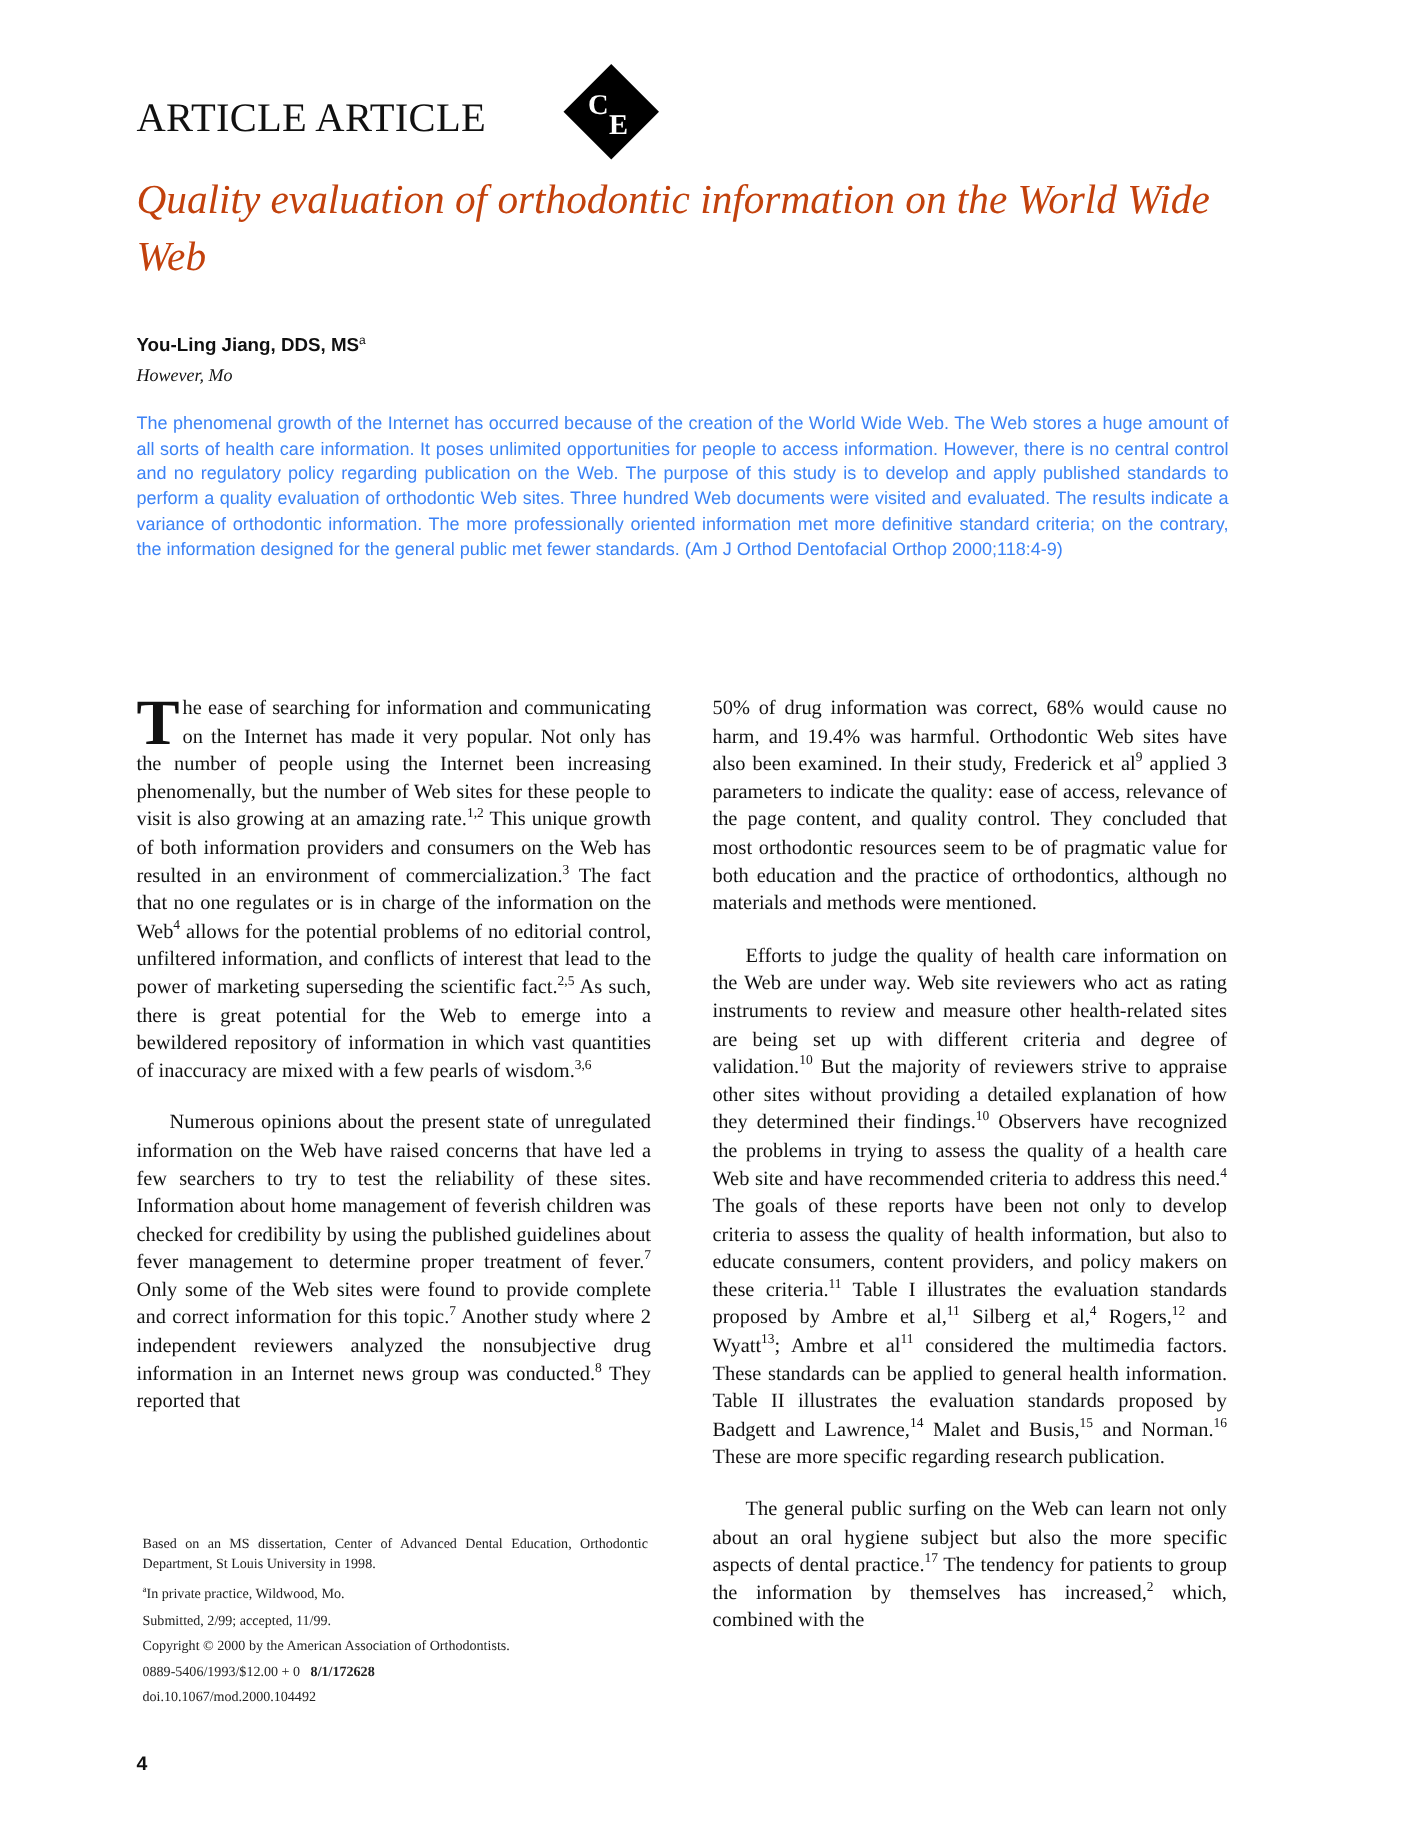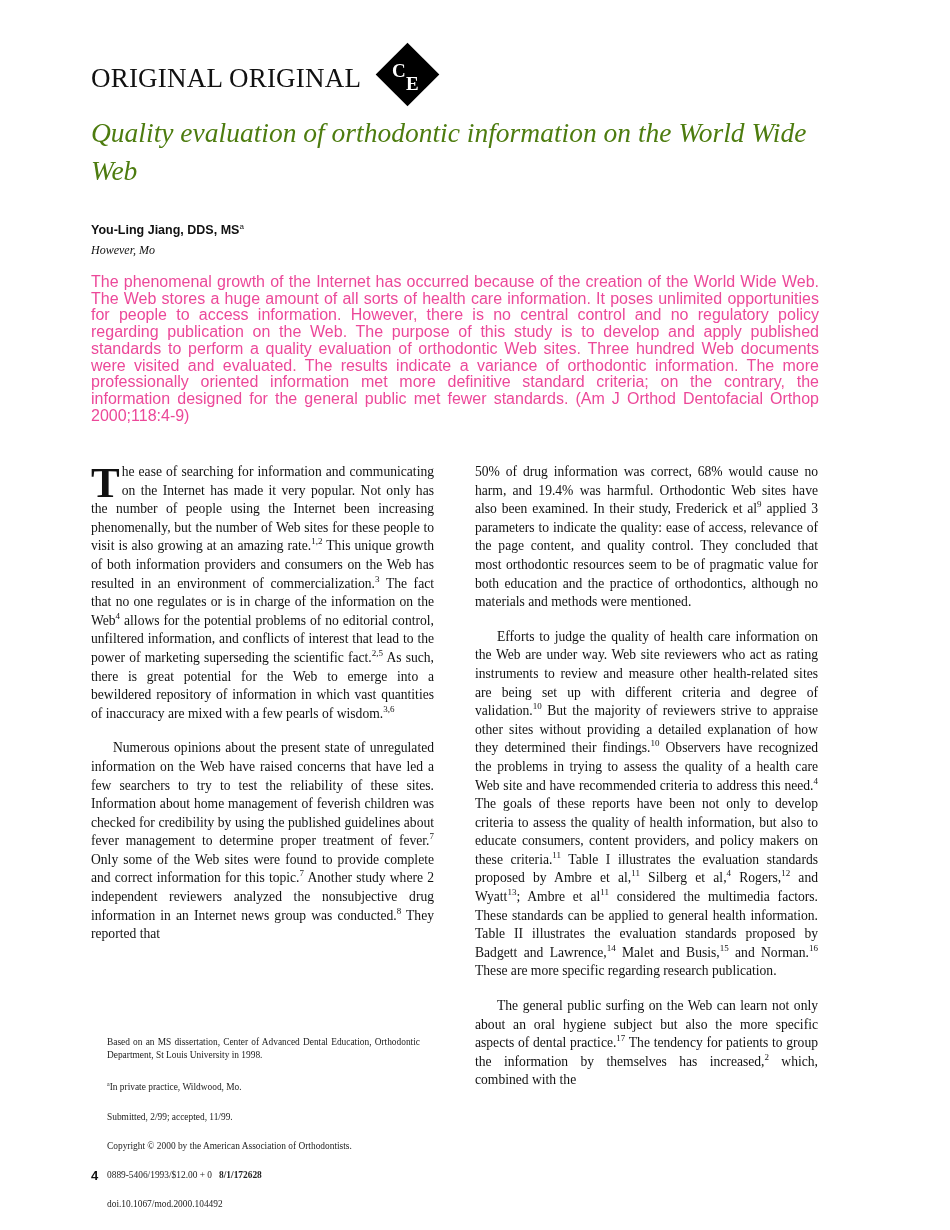--- a/index.html
+++ b/index.html
@@ -14,67 +14,67 @@
       background: #000; transform: rotate(45deg);
     }
     .ce-c, .ce-e {
       position: absolute; font-family: "Liberation Serif", serif; color: #fff; font-weight: bold;
     }
     .ce-c { left: 392px; top: 60px; font-size: 19px; }
     .ce-e { left: 406px; top: 73px; font-size: 19px; }
     .title {
       position: absolute; left: 91px; top: 114px; width: 720px;
       font-family: "Liberation Serif", serif; font-style: italic; font-size: 27.5px; line-height: 38px;
-      color: #4d7c0f;
+      color: #c2410c;
     }
     .author {
       position: absolute; left: 91px; top: 222px;
       font-family: "Liberation Sans", sans-serif; font-weight: bold; font-size: 12.5px;
     }
     .author sup { font-size: 8px; font-weight: normal; }
     .location {
       position: absolute; left: 91px; top: 243px;
       font-family: "Liberation Serif", serif; font-style: italic; font-size: 12px;
     }
     .abstract {
       position: absolute; left: 91px; top: 274px; width: 728px;
-      font-family: "Liberation Sans", sans-serif; font-size: 16px; line-height: 16.7px;
-      text-align: justify; color: #ec4899;
+      font-family: "Liberation Sans", sans-serif; font-size: 12px; line-height: 16.7px;
+      text-align: justify; color: #3b82f6;
     }
     .col {
       position: absolute; top: 463px; width: 343px;
       font-family: "Liberation Serif", serif; font-size: 13.6px; line-height: 18.6px;
       text-align: justify; color: #111;
     }
     .col-left { left: 91px; }
     .col-right { left: 475px; }
     .col p { margin: 0; }
     .col p.indent { text-indent: 22px; margin-top: 16px; }
     .col sup { font-size: 9px; line-height: 0; }
     .dropcap {
       float: left; font-family: "Liberation Serif", serif; font-weight: bold;
       font-size: 43px; line-height: 34px; margin: 3px 2px 0 0;
     }
     .footnotes {
       position: absolute; left: 91px; top: 1020px; width: 345px;
       font-family: "Liberation Serif", serif; font-size: 9.4px; line-height: 13.2px;
       color: #222; text-align: justify;
     }
-    .footnotes div { margin: 16px; }
+    .footnotes div { margin: 4px; }
     .footnotes sup { font-size: 6px; }
     .footnotes b { font-weight: bold; }
     .page-number {
       position: absolute; left: 91px; top: 1168px;
       font-family: "Liberation Sans", sans-serif; font-weight: bold; font-size: 13px;
     }
   </style>
 </head>
 <body>
 
-<div class="section-label">ORIGINAL ORIGINAL</div>
+<div class="section-label">ARTICLE ARTICLE</div>
 <div class="ce-badge"></div>
 <span class="ce-c">C</span>
 <span class="ce-e">E</span>
 
 <h1 class="title" style="margin:0;font-weight:normal;">Quality evaluation of orthodontic information on the World Wide Web</h1>
 
 <div class="author"><span>You-Ling Jiang, DDS, MS</span><sup>a</sup></div>
 <div class="location">However, Mo</div>
 
 <div class="abstract">The phenomenal growth of the Internet has occurred because of the creation of the World Wide Web. The Web stores a huge amount of all sorts of health care information. It poses unlimited opportunities for people to access information. However, there is no central control and no regulatory policy regarding publication on the Web. The purpose of this study is to develop and apply published standards to perform a quality evaluation of orthodontic Web sites. Three hundred Web documents were visited and evaluated. The results indicate a variance of orthodontic information. The more professionally oriented information met more definitive standard criteria; on the contrary, the information designed for the general public met fewer standards. (Am J Orthod Dentofacial Orthop 2000;118:4-9)</div>

